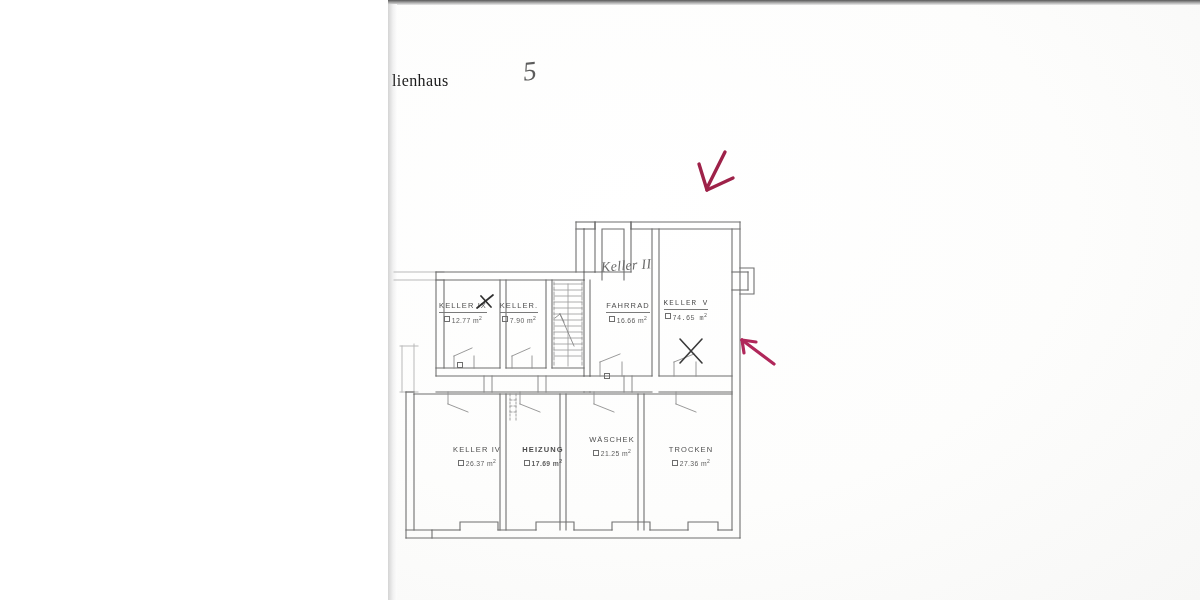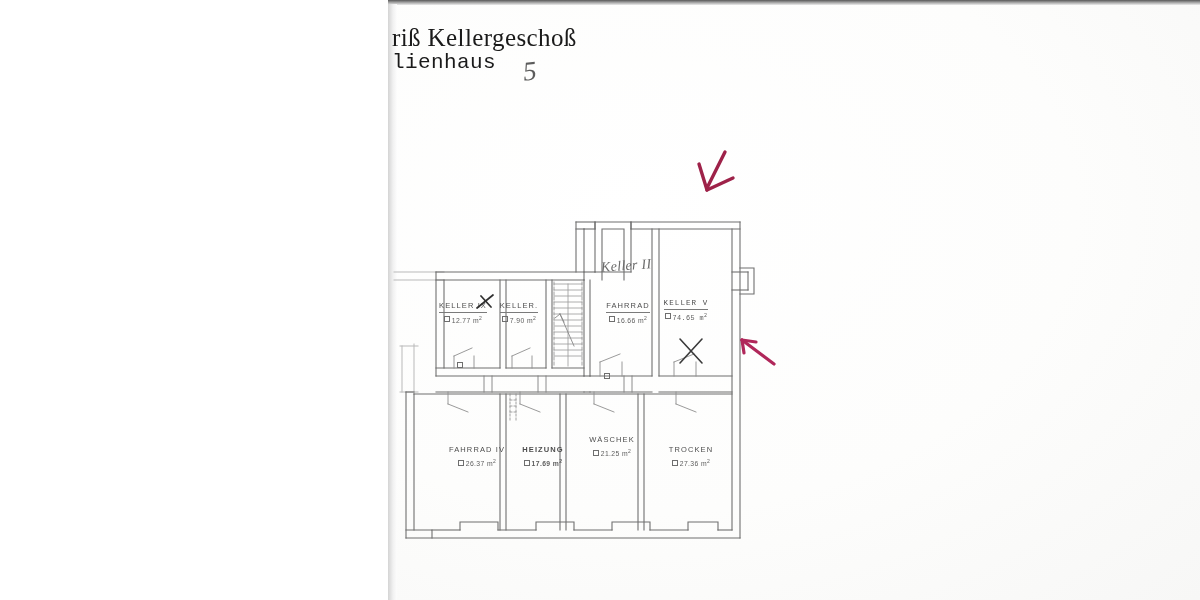--- a/index.html
+++ b/index.html
@@ -55,21 +55,21 @@
 
   
   .title-line {
     position: absolute;
     color: #1a1a1a;
     font-family: "Liberation Serif", serif;
     white-space: nowrap;
     letter-spacing: .4px;
   }
   #title-1 { left: 392px; top: 24px; font-size: 25px; }
-  #title-2 { left: 392px; top: 51px; font-size: 21px; font-family: Liberation Mono, monospace; }
+  #title-2 { left: 392px; top: 72px; font-size: 16px; }
   #title-hand-5 {
     position: absolute;
     left: 523px; top: 56px;
     font-family: "Liberation Serif", serif;
     font-size: 27px;
     color: #5c5c5c;
     transform: rotate(-6deg);
     font-style: italic;
     font-weight: 300;
   }
@@ -158,21 +158,20 @@
 <body>
 
 <div id="stage">
 
   <div id="scan-sheet">
     <div id="paper-tone" style="left:7px;top:5px;width:805px;height:595px;"></div>
   </div>
   <div id="scan-top-edge"></div>
   <div id="scan-left-shadow"></div>
 
-  <div class="title-line" id="title-1">riß Kellergeschoß</div>
   <div class="title-line" id="title-2">lienhaus</div>
   <div id="title-hand-5">5</div>
 
   <svg id="plan-svg" width="812" height="600" viewBox="0 0 812 600">
     <g fill="none" stroke="#6f6f6f" stroke-width="1.1" stroke-linecap="square" shape-rendering="geometricPrecision">
 
       <g stroke="#b9b9b9" stroke-width="1">
         <path d="M6 272 L56 272"></path>
         <path d="M6 280 L56 280"></path>
         <path d="M12 346 L30 346"></path>
@@ -356,21 +355,21 @@
   <div class="flur-label" style="left:452px; top:361px;">
     <span class="rm-name"></span><span class="rm-area"><span class="sq"></span><span></span> <span></span><sup></sup></span>
   </div>
 
   <div class="flur-label" style="left:604px; top:363px; text-align:center;">
     <span class="rm-name"></span><br>
     <span class="rm-area" style="margin-left:0;"><span class="sq"></span><span></span> <span></span><sup></sup></span>
   </div>
 
   <div class="room-label" style="left:444px; top:438px; width:66px;">
-    <span class="rm-name" style="border-bottom:none;">FAHRRAD IV</span>
+    <span class="rm-name" style="border-bottom:none;">KELLER IV</span>
     <span class="rm-area"><span class="sq"></span><span>26.37</span> <span>m</span><sup>2</sup></span>
   </div>
 
   <div class="room-label" style="left:513px; top:438px; width:60px;font-weight:bold;">
     <span class="rm-name" style="border-bottom:none;">HEIZUNG</span>
     <span class="rm-area"><span class="sq"></span><span>17.69</span> <span>m</span><sup>2</sup></span>
   </div>
 
   <div class="room-label" style="left:580px; top:428px; width:64px;">
     <span class="rm-name" style="border-bottom:none;">WÄSCHEK</span>

